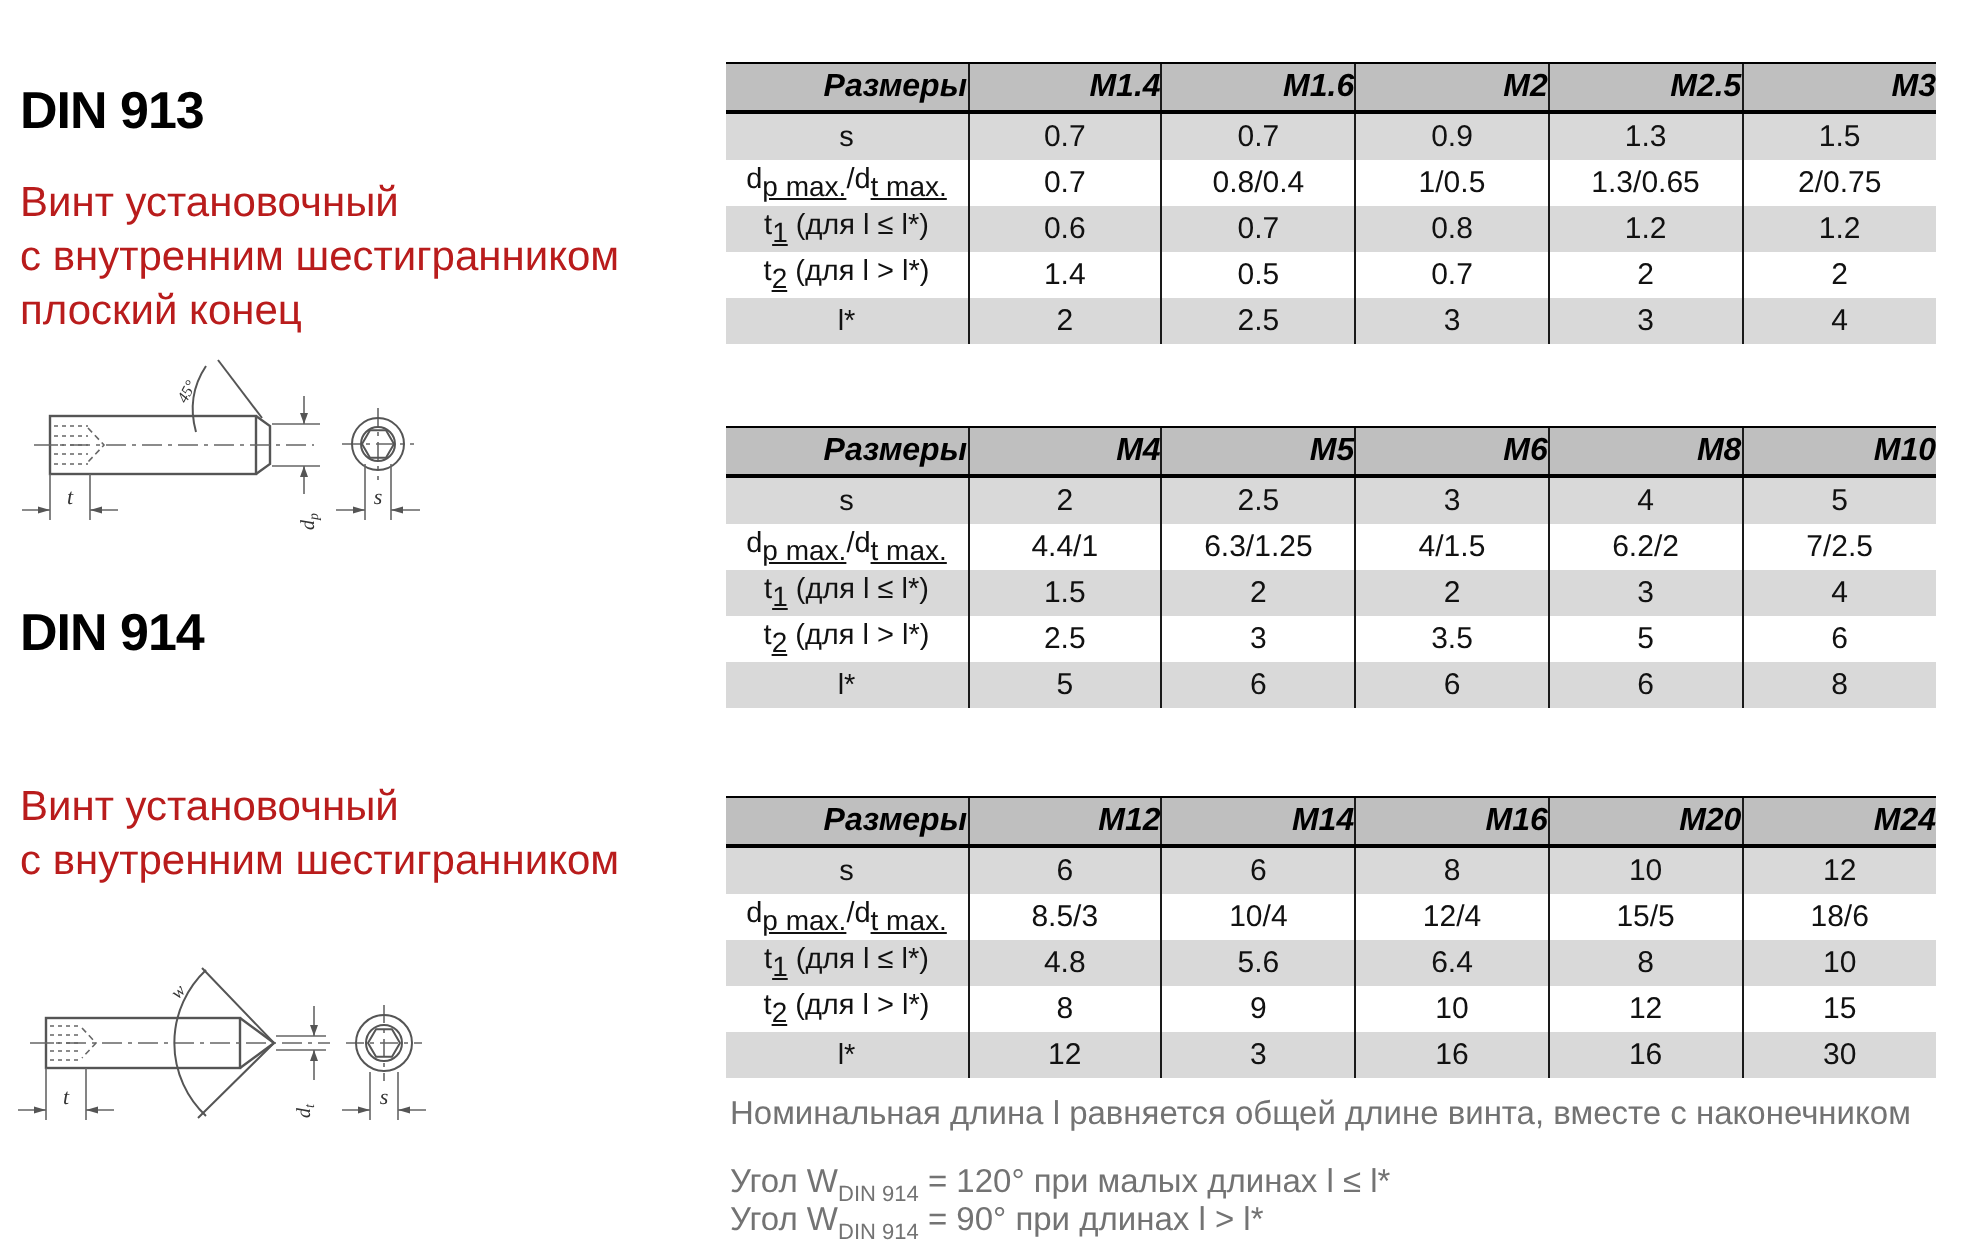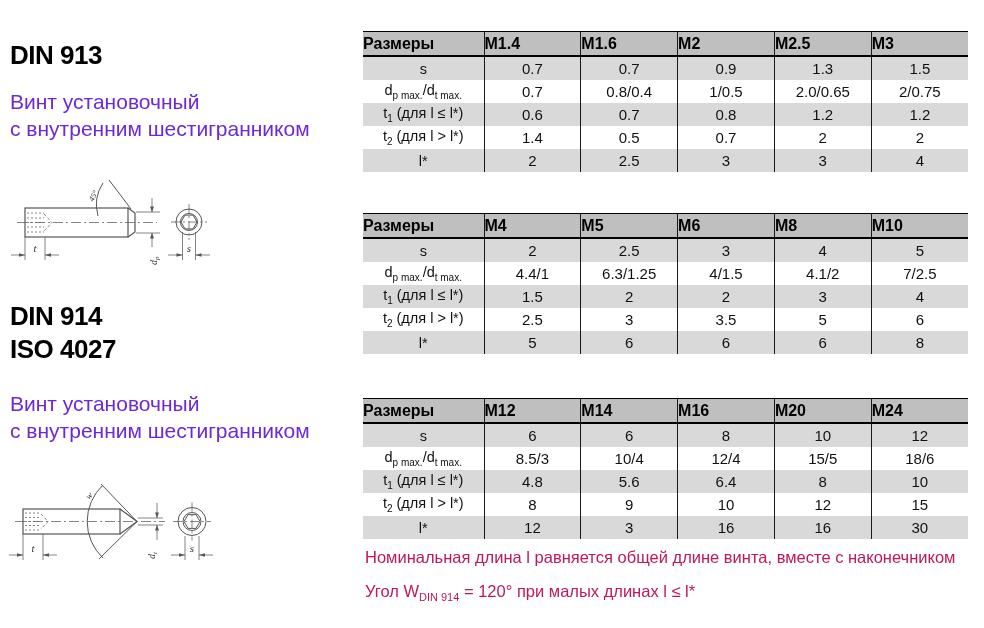--- a/index.html
+++ b/index.html
@@ -1,50 +1,51 @@
 <!DOCTYPE html>
 <html><head>
 <meta charset="utf-8">
 <style>
   html,body{margin:0;padding:0;background:#fff;}
   .page{position:relative;width:984px;height:628px;background:#fff;overflow:hidden;
         font-family:"Liberation Sans",sans-serif;color:#000;}
 
   .std-heading{position:absolute;left:10px;font-weight:700;font-size:26px;line-height:33px;letter-spacing:-0.5px;}
-  .desc{position:absolute;left:10px;font-size:21px;line-height:27px;color:#6d28d9;}
+  .desc{position:absolute;left:10px;font-size:21px;line-height:27px;color:#b91c1c;}
   .drawing{position:absolute;left:5px;}
   .drawing text{font-family:"Liberation Serif",serif;font-style:italic;fill:#333;}
 
   .tbl{position:absolute;left:363px;width:605px;border-collapse:collapse;table-layout:fixed;}
   .tbl th{background:var(--header-bg,#bfbfbf);font-weight:700;font-size:16px;height:23px;
-          border-top:1.6px solid #000;border-bottom:2.4px solid #000;padding:0;text-align:left;}
+          border-top:1.6px solid #000;border-bottom:2.4px solid #000;padding:0;text-align:right;font-style:italic;}
   .tbl td{font-size:15px;height:23px;padding:0;text-align:center;color:#111;}
   .tbl th+th,.tbl td+td{border-left:1.4px solid #1a1a1a;}
   .tbl tbody tr:nth-child(odd) td{background:var(--row-alt-bg,#d9d9d9);}
   .tbl td.rowlabel{font-size:14.5px;}
-  .tbl sub{font-size:10px;}
-
-  .note{position:absolute;left:365px;font-size:16.5px;color:#be185d;white-space:nowrap;}
+  .tbl sub{font-size:14px;text-decoration:underline;}
+
+  .note{position:absolute;left:365px;font-size:16.5px;color:#737373;white-space:nowrap;}
   .note sub{font-size:11px;}
   #note-0{top:548px;}
   #note-1{top:582px;text-align:center;}
   #note-2{top:601px;}
 </style>
 </head>
 <body>
 
 <div class="page" style="--header-bg: #bfbfbf; --row-alt-bg: #d9d9d9;">
 
   <div class="std-heading" style="top:6px;margin-top:33px;">
     <div>DIN 913</div>
   </div>
 
   <div class="desc" style="top:88px;">
     <div>Винт установочный</div>
     <div>с внутренним шестигранником</div>
+    <div>плоский конец</div>
   </div>
 
   <svg class="drawing" style="top:170px;" width="255" height="115" viewBox="0 0 255 115">
     <g stroke="#555" fill="none" stroke-width="1.2">
       <rect x="20" y="38" width="103" height="29"></rect>
       <path d="M123,38 L130,43 L130,62 L123,67"></path>
     </g>
     <g stroke="#666" fill="none" stroke-width="0.8">
       <path d="M22,43h17M22,48h17M22,52.5h17M22,57h17M22,62h17" stroke-dasharray="2 2"></path>
       <path d="M39,44 L47,52.5 L39,61" stroke-dasharray="3 2"></path>
@@ -75,21 +76,20 @@
       <polygon points="40,85 46,83.2 46,86.8"></polygon>
     </g>
     <text x="30" y="82" font-size="11" text-anchor="middle">t</text>
     <text x="184" y="82" font-size="11" text-anchor="middle">s</text>
     <text transform="translate(88,32) rotate(-62)" font-size="8">45°</text>
     <text transform="translate(152,95) rotate(-90)" font-size="10"><tspan>d</tspan><tspan dy="2" font-size="7">p</tspan></text>
   </svg>
 
   <div class="std-heading" style="top:300px;">
     <div>DIN 914</div>
-    <div>ISO 4027</div>
   </div>
 
   <div class="desc" style="top:390px;">
     <div>Винт установочный</div>
     <div>с внутренним шестигранником</div>
   </div>
 
   <svg class="drawing" style="top:483px;" width="255" height="122" viewBox="0 0 255 122">
     <g stroke="#555" fill="none" stroke-width="1.2">
       <rect x="18" y="26" width="97" height="25"></rect>
@@ -156,21 +156,21 @@
           <td>0.7</td>
           <td>0.9</td>
           <td>1.3</td>
           <td>1.5</td>
         </tr>
         <tr>
           <td class="rowlabel"><span>d</span><sub>p max.</sub><span>/d</span><sub>t max.</sub></td>
           <td>0.7</td>
           <td>0.8/0.4</td>
           <td>1/0.5</td>
-          <td>2.0/0.65</td>
+          <td>1.3/0.65</td>
           <td>2/0.75</td>
         </tr>
         <tr>
           <td class="rowlabel"><span>t</span><sub>1</sub><span> (для l ≤ l*)</span></td>
           <td>0.6</td>
           <td>0.7</td>
           <td>0.8</td>
           <td>1.2</td>
           <td>1.2</td>
         </tr>
@@ -219,21 +219,21 @@
           <td>2.5</td>
           <td>3</td>
           <td>4</td>
           <td>5</td>
         </tr>
         <tr>
           <td class="rowlabel"><span>d</span><sub>p max.</sub><span>/d</span><sub>t max.</sub></td>
           <td>4.4/1</td>
           <td>6.3/1.25</td>
           <td>4/1.5</td>
-          <td>4.1/2</td>
+          <td>6.2/2</td>
           <td>7/2.5</td>
         </tr>
         <tr>
           <td class="rowlabel"><span>t</span><sub>1</sub><span> (для l ≤ l*)</span></td>
           <td>1.5</td>
           <td>2</td>
           <td>2</td>
           <td>3</td>
           <td>4</td>
         </tr>
@@ -314,14 +314,15 @@
           <td>3</td>
           <td>16</td>
           <td>16</td>
           <td>30</td>
         </tr>
       </tbody>
   </table>
 
   <div class="note" id="note-0"><span>Номинальная длина l равняется общей длине винта, вместе с наконечником</span></div>
   <div class="note" id="note-1"><span>Угол W</span><sub>DIN 914</sub><span> = 120° при малых длинах l ≤ l*</span></div>
+  <div class="note" id="note-2"><span>Угол W</span><sub>DIN 914</sub><span> = 90° при длинах l &gt; l*</span></div>
 
 </div>
 
 </body></html>

